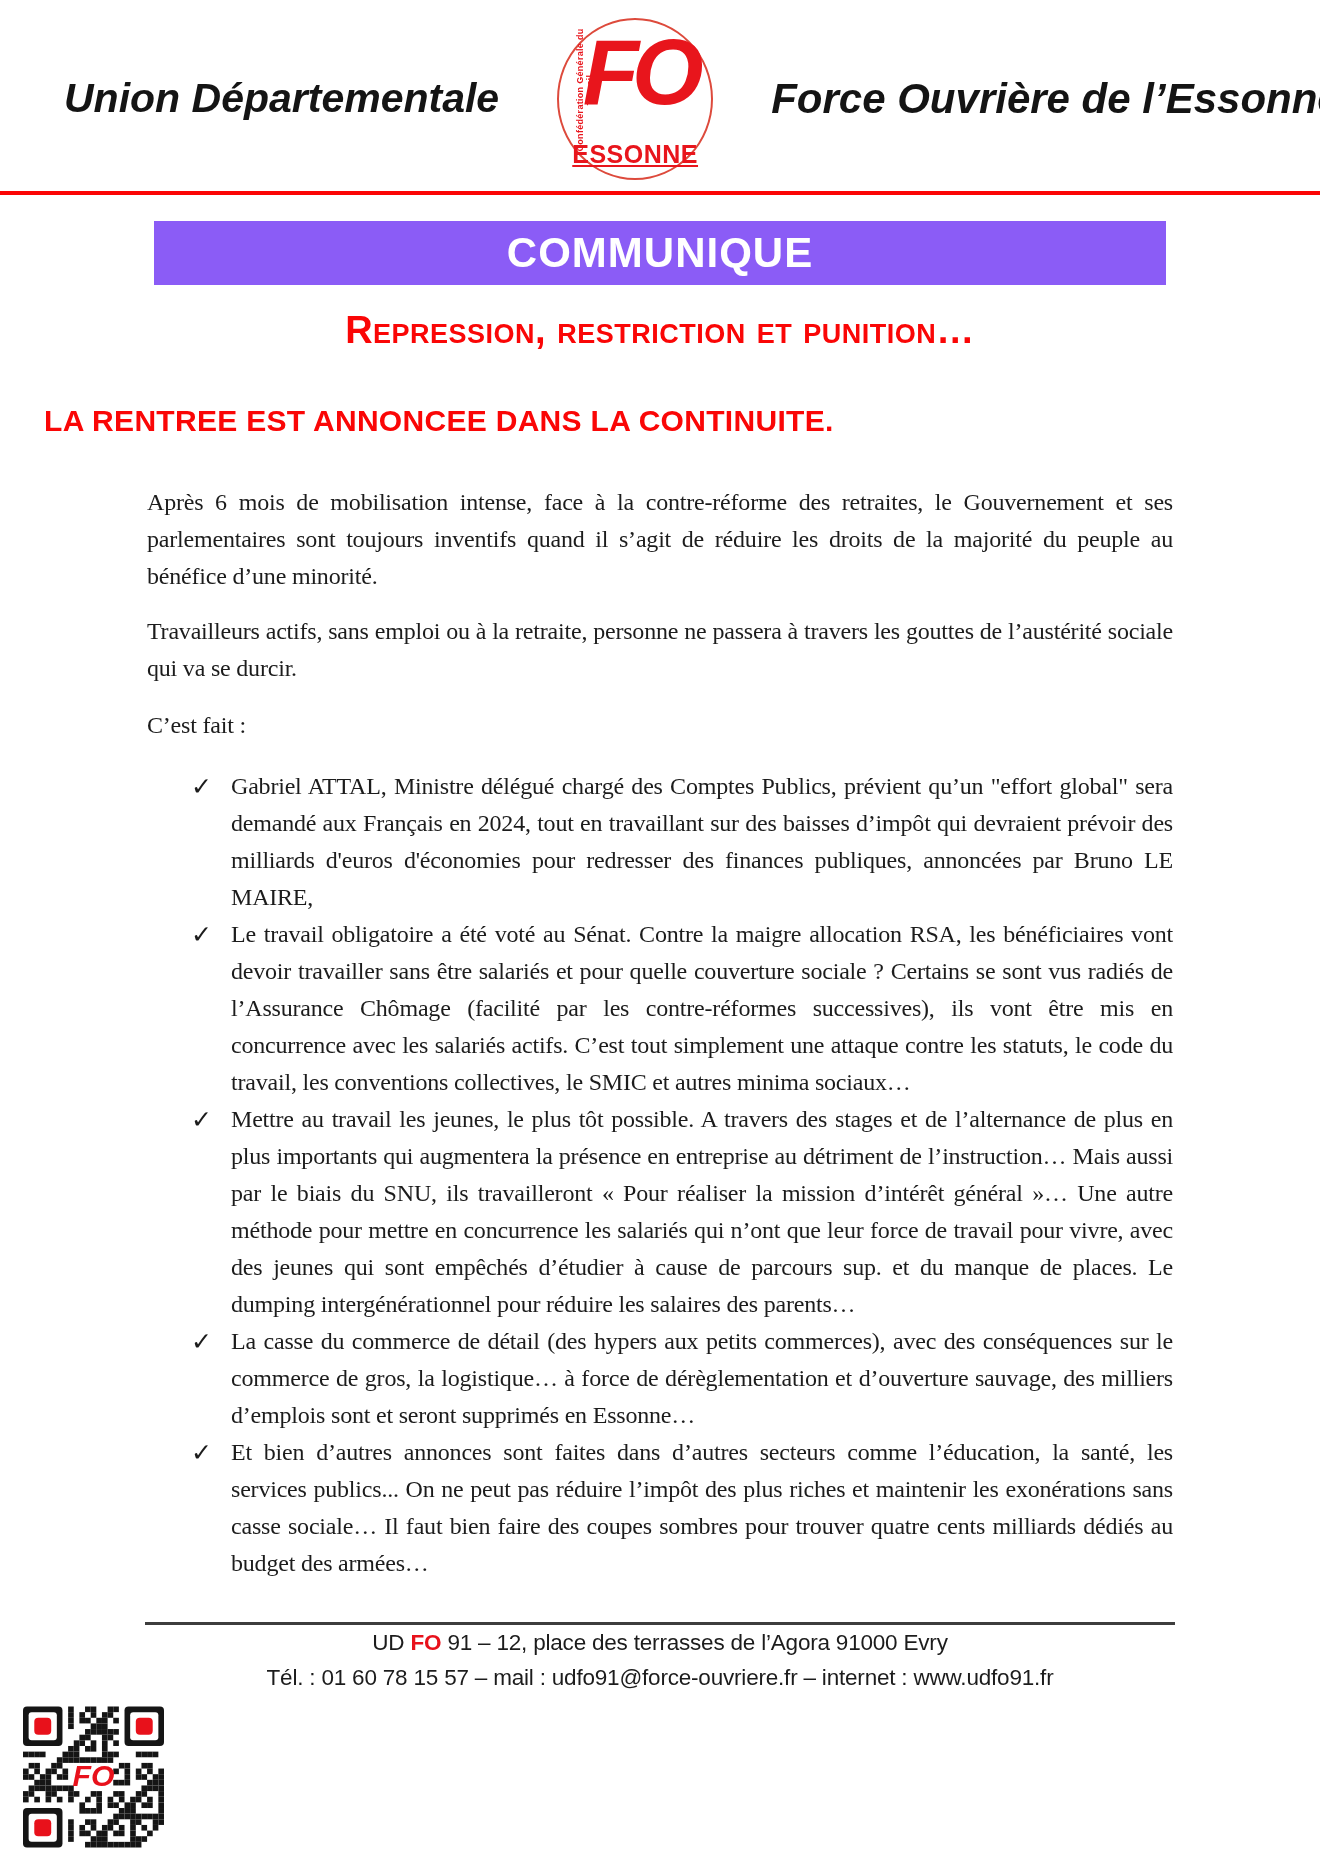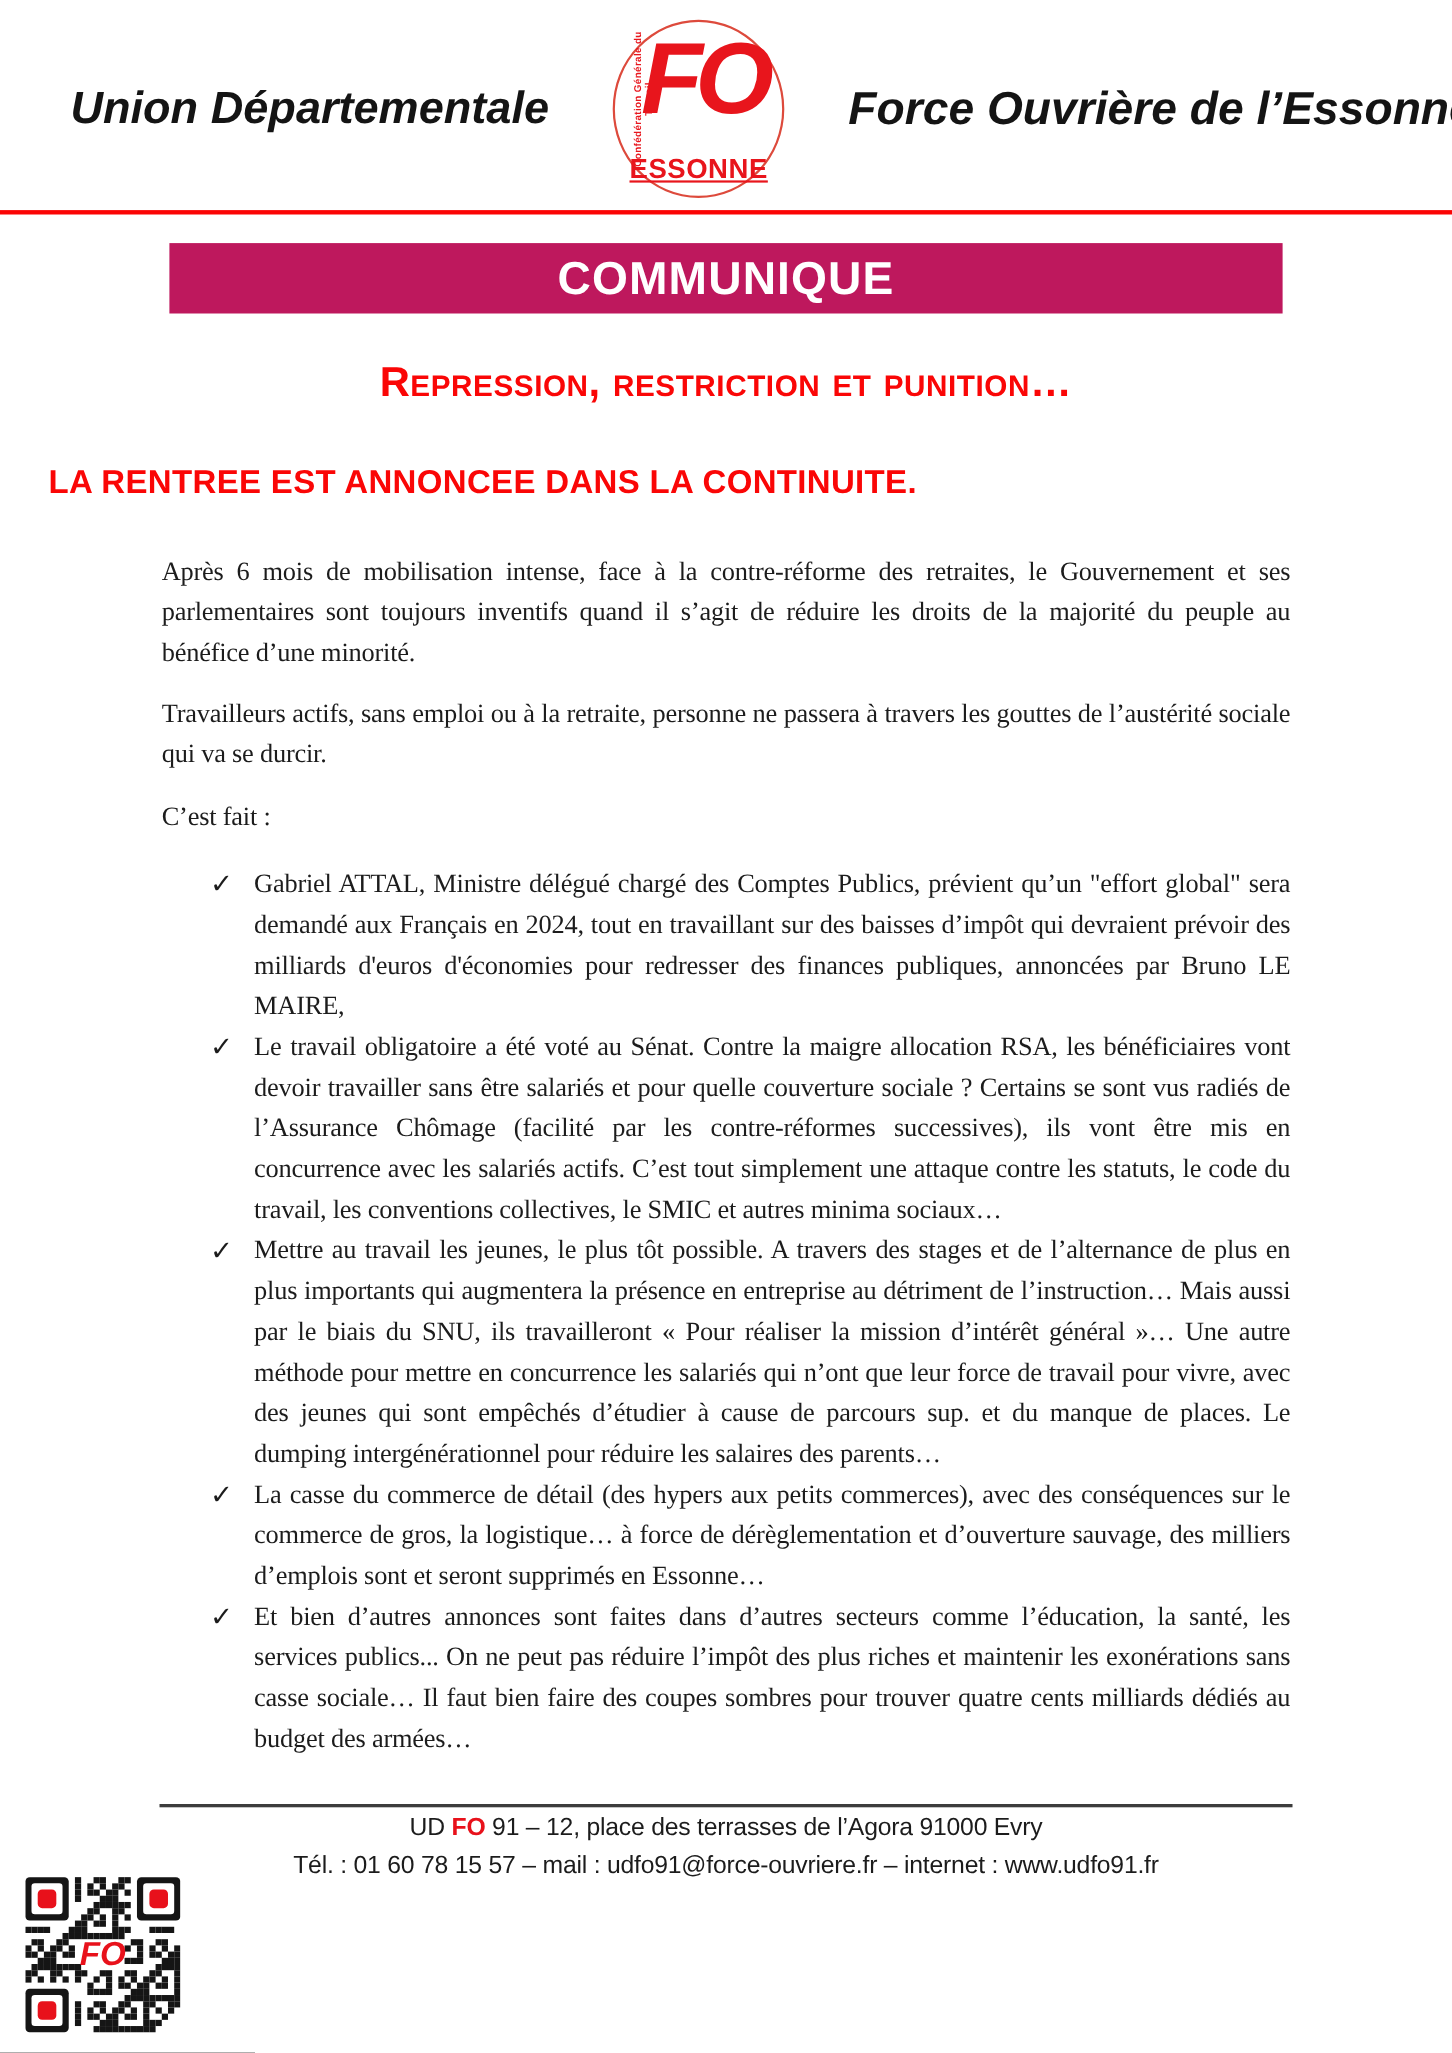--- a/index.html
+++ b/index.html
@@ -18,24 +18,24 @@
            font-size:92px;font-style:italic;font-weight:800;color:#e8151c;
            letter-spacing:-7px;line-height:1.1;}
   .logo-essonne{position:absolute;bottom:9px;width:100%;text-align:center;
                 font-size:25px;font-weight:800;color:#e8151c;letter-spacing:0.5px;text-decoration:underline;}
   .logo-vert{position:absolute;left:-39px;top:60px;width:130px;text-align:center;
              transform:rotate(-90deg);font-size:9px;font-weight:700;color:#e8151c;
              letter-spacing:0.3px;}
   .hdr-rule{height:4px;background:#fb0404;width:100%;}
 
   
-  .banner{width:1012px;height:64px;margin:26px auto 0;background:#be185d;
+  .banner{width:1012px;height:64px;margin:26px auto 0;background:#8b5cf6;
           display:flex;align-items:center;justify-content:center;}
   .banner-text{color:#ffffff;font-size:42px;font-weight:800;letter-spacing:1px;}
-  .headline1{margin-top:42px;text-align:center;color:#fa0606;font-weight:800;
+  .headline1{margin-top:24px;text-align:center;color:#fa0606;font-weight:800;
              font-size:38px;font-variant:small-caps;letter-spacing:0.5px;}
   .headline2{margin-top:52px;color:#fa0606;font-weight:800;
              font-size:30px;letter-spacing:0.3px;padding-left:44px;}
 
   
   .content{width:1026px;margin:0 auto;font-size:24px;line-height:37px;
            text-align:justify;letter-spacing:-0.2px;color:#1c1c1c;font-family:Liberation Serif, serif;}
   .p1{margin-top:46px;}
   .p2{margin-top:18px;}
   .p3{margin-top:20px;text-align:left;}

